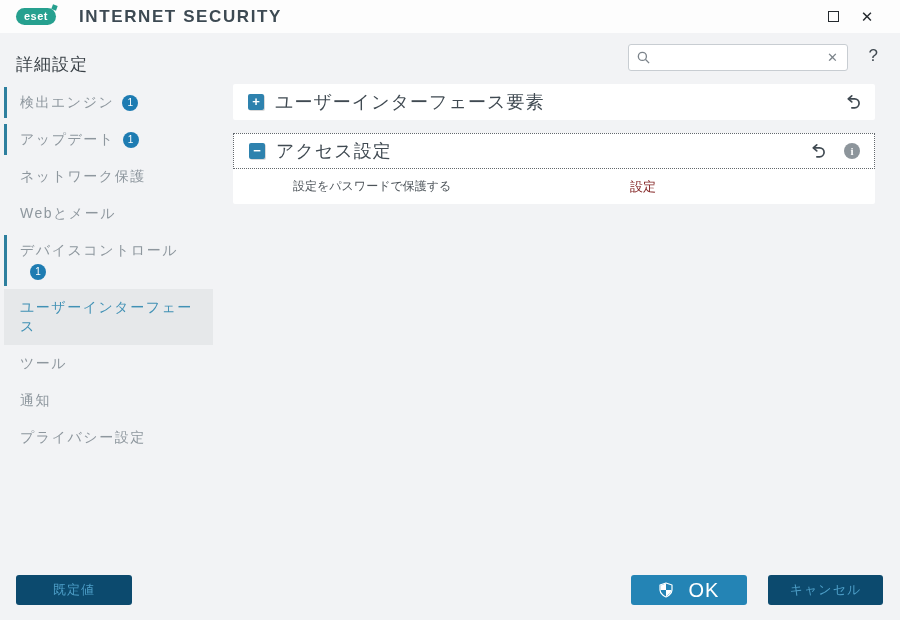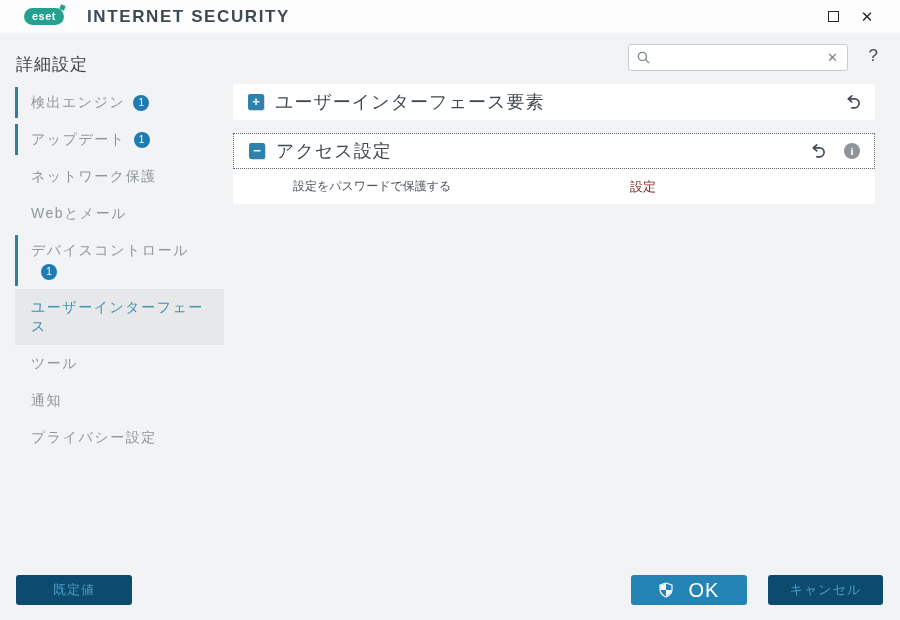--- a/index.html
+++ b/index.html
@@ -2,21 +2,21 @@
 <html><head>
 <meta charset="utf-8">
 <style>
   * { margin:0; padding:0; box-sizing:border-box; }
   html,body { width:900px; height:620px; }
   body { font-family:"Liberation Sans","DejaVu Sans",sans-serif; background:#f2f3f5; }
   .window { position:relative; width:900px; height:620px; overflow:hidden; background:#f2f3f5; }
 
   
   .titlebar { position:absolute; top:0; left:0; right:0; height:33px; background:#fdfdfd;
-              display:flex; align-items:center; padding:0 0 0 24px; }
+              display:flex; align-items:center; padding:0 0 0 16px; }
   .logo-pill { position:relative; background:#26a08f; color:#ffffff; border-radius:9px;
                font-size:11px; font-weight:bold; letter-spacing:.5px; padding:2px 8px 3px 8px; }
   .logo-pill::after { content:""; position:absolute; right:-1px; top:-3px; width:5px; height:5px;
                       background:#26a08f; transform:rotate(20deg); }
   .product-name { margin-left:23px; font-size:17px; font-weight:bold; letter-spacing:1.6px; color:#3d4a53; }
   .tb-spacer { flex:1; }
   .tb-btn { width:34px; height:33px; display:flex; align-items:center; justify-content:center;
             color:#24292e; cursor:pointer; }
   .sq { width:11px; height:11px; border:1.5px solid #24292e; display:block; }
   .close-glyph { font-size:15px; line-height:1; }
@@ -26,21 +26,21 @@
   .header { position:absolute; top:33px; left:0; right:0; height:51px; }
   .page-title { position:absolute; left:16px; top:20px; font-size:17px; color:#3a4147; letter-spacing:1px; }
   .search-box { position:absolute; top:11px; right:52px; width:220px; height:27px; background:#ffffff;
                 border:1px solid #c8cdd2; border-radius:3px; display:flex; align-items:center; padding:0 7px; }
   .search-box input { flex:1; border:none; outline:none; font-size:13px; color:#3a4147; min-width:0;
                       background:transparent; font-family:inherit; }
   .search-clear { color:#7b838a; font-size:13px; cursor:pointer; padding:0 2px; }
   .help-btn { position:absolute; top:13px; right:22px; font-size:17px; color:#3f4850; cursor:pointer; }
 
   
-  .sidebar { position:absolute; top:84px; left:15px; width:209px; bottom:60px; }
+  .sidebar { position:absolute; top:84px; left:4px; width:209px; bottom:60px; }
   .side-item { position:relative; padding:9px 16px; font-size:14px; letter-spacing:1.5px;
                line-height:19px; color:#8e979e; cursor:pointer; }
   .side-item.marked::before { content:""; position:absolute; left:0; top:3px; bottom:3px; width:3px;
                background:#2d7f9e; }
   .side-item.selected { background:#e6e8ea; color:#4191b5; }
   .badge { display:inline-block; width:16px; height:16px; border-radius:50%; background:#1e7cb2;
            color:#ffffff; font-size:10px; line-height:16px; text-align:center; letter-spacing:0;
            margin-left:8px; vertical-align:1px; }
   .badge.nl { display:block; margin-left:10px; margin-top:4px; }
 

